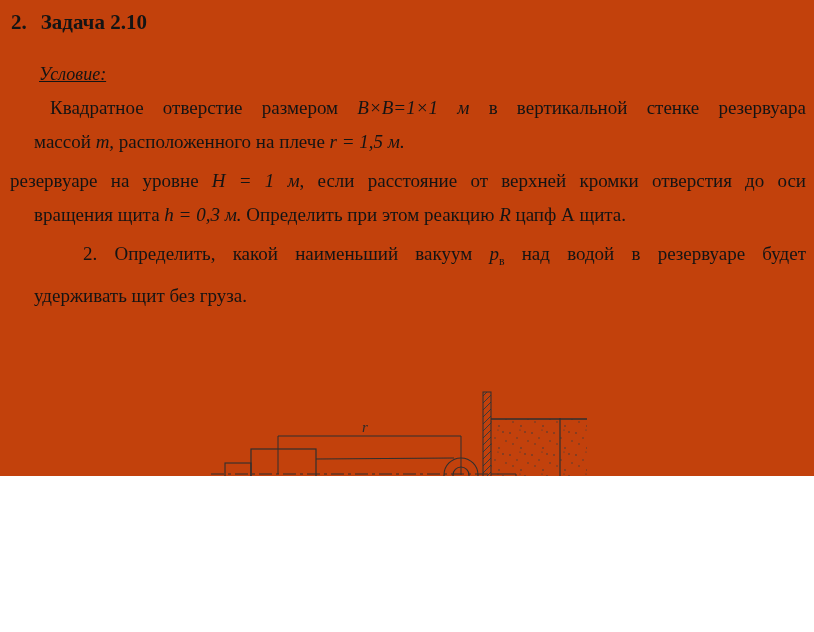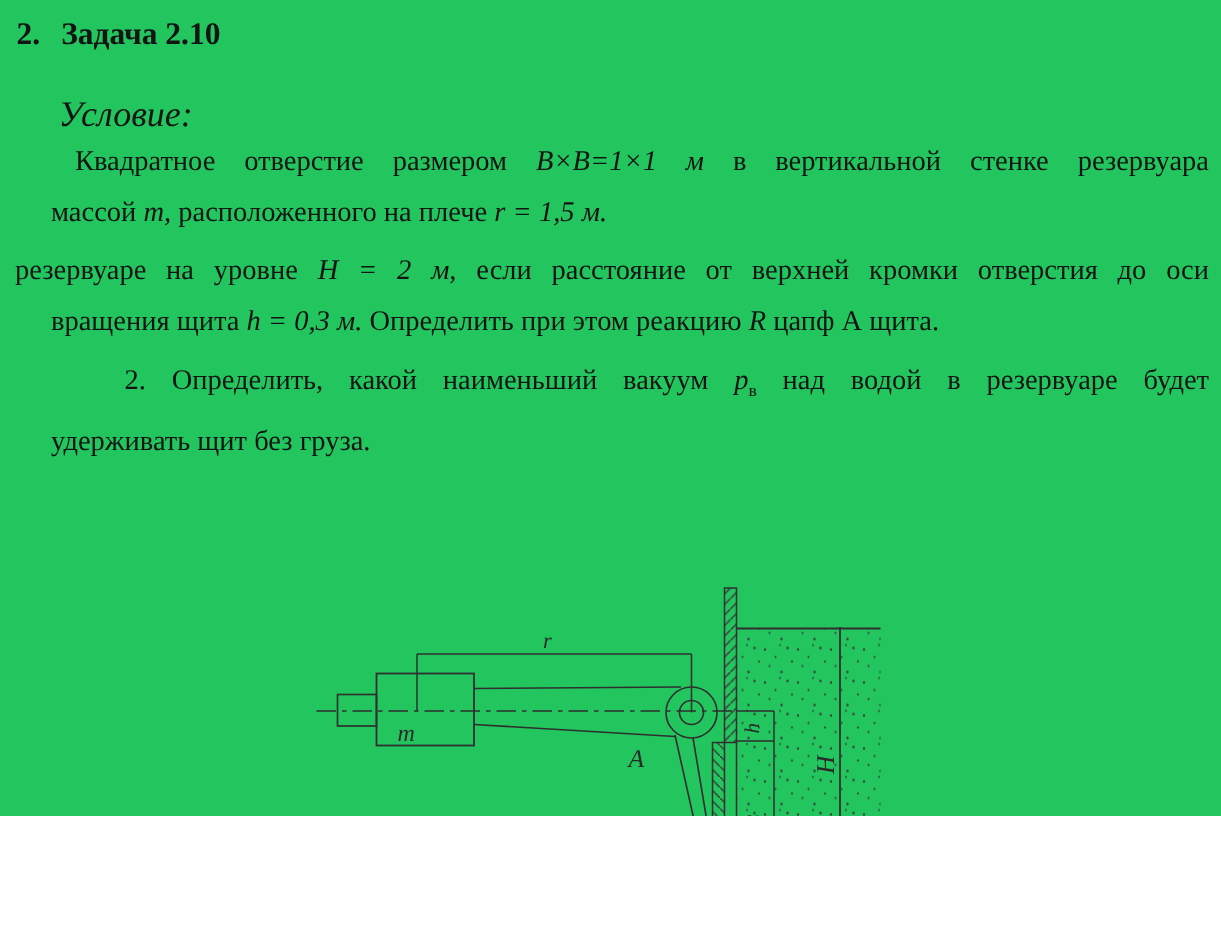--- a/index.html
+++ b/index.html
@@ -1,32 +1,33 @@
 <!DOCTYPE html>
 <html><head>
 <meta charset="utf-8">
 <style>
   html,body{margin:0;padding:0;background:#ffffff;}
   #page{
     position:relative;
-    width:814px;height:544px;
-    background:#22c55e;
+    width:814px;height:476px;
+    background:#c2410c;
     color:#141414;
     font-family:"Liberation Serif", serif;
     overflow:hidden;
   }
   #heading{
     position:absolute;top:10px;left:11px;
     font-size:21px;font-weight:bold;
     white-space:nowrap;
   }
   #heading .num{margin-right:14px;}
   #uslovie{
     position:absolute;top:64px;left:39px;
-    font-size:24px;font-style:italic;
+    font-size:18px;font-style:italic;
+    text-decoration:underline;
   }
   #body-text{
     position:absolute;top:91px;left:10px;
     width:796px;
     font-size:19px;
     line-height:34px;
   }
   .para{margin:0 0 5px 0;}
   .line{
     text-align:justify;
@@ -58,21 +59,21 @@
   </div>
 
   <div id="uslovie">Условие:</div>
 
   <div id="body-text">
       <div class="para">
         <div class="line first-plain"><span>Квадратное отверстие размером </span><span class="it">В×В=1×1 м</span><span> в вертикальной стенке резервуара</span></div>
         <div class="line last"><span>массой </span><span class="it">m,</span><span> расположенного на плече </span><span class="it">r = 1,5 м.</span></div>
       </div>
       <div class="para">
-        <div class="line"><span>резервуаре на уровне </span><span class="it">H = 2 м</span><span>, если расстояние от верхней кромки отверстия до оси</span></div>
+        <div class="line"><span>резервуаре на уровне </span><span class="it">H = 1 м</span><span>, если расстояние от верхней кромки отверстия до оси</span></div>
         <div class="line last"><span>вращения щита </span><span class="it">h = 0,3 м.</span><span> Определить при этом реакцию </span><span class="it">R</span><span> цапф А щита.</span></div>
       </div>
       <div class="para">
         <div class="line first-num"><span>2. Определить, какой наименьший вакуум </span><span class="it">p</span><sub>в</sub><span> над водой в резервуаре будет</span></div>
         <div class="line last"><span>удерживать щит без груза.</span></div>
       </div>
     </div>
 
   <div id="diagram">
     <svg width="400" height="230" viewBox="0 0 400 230">

